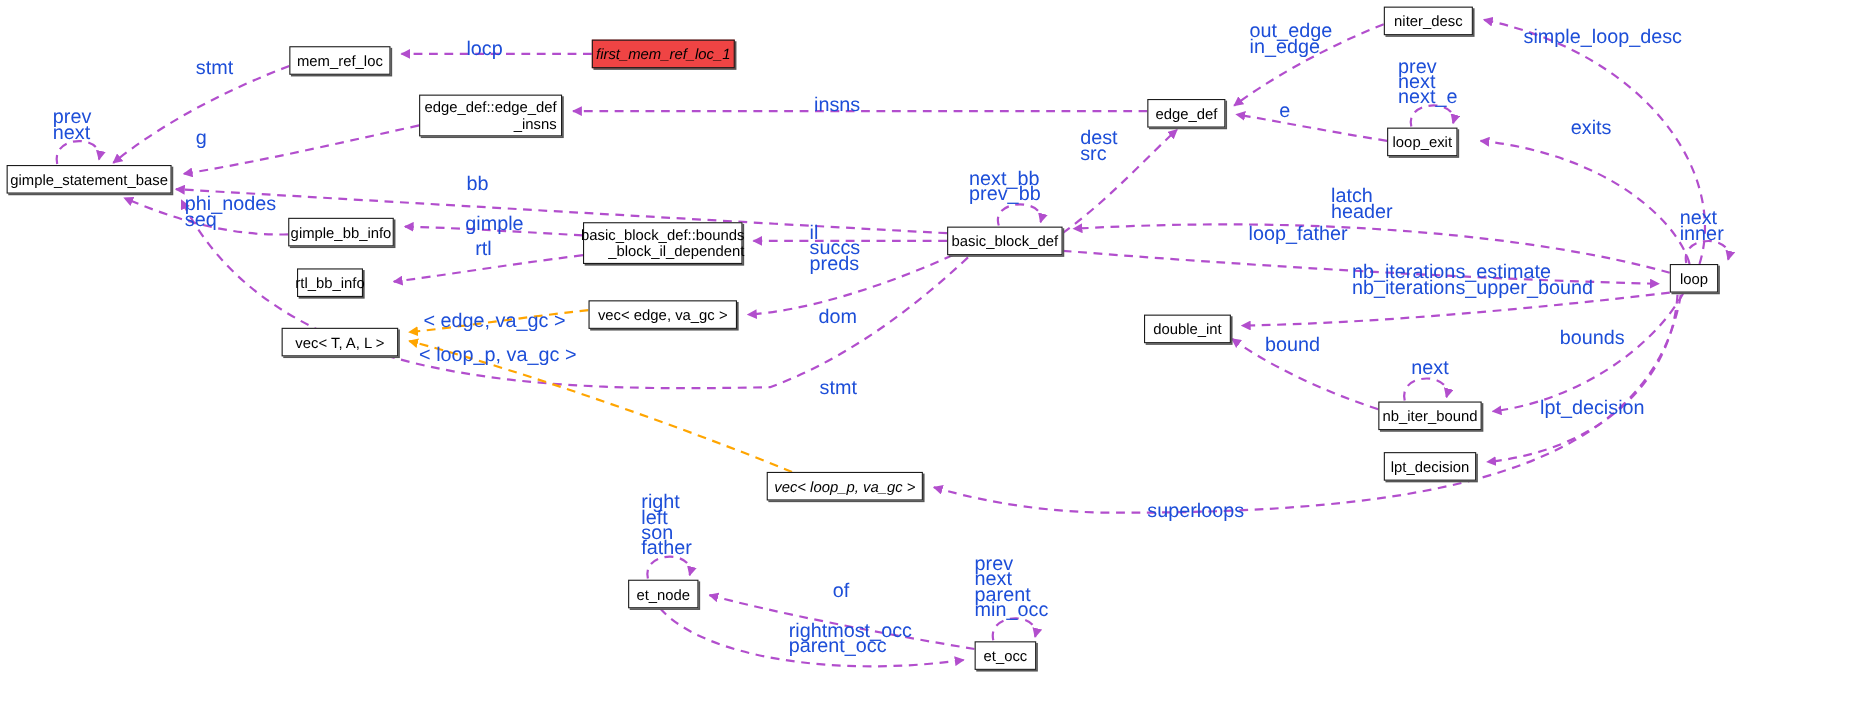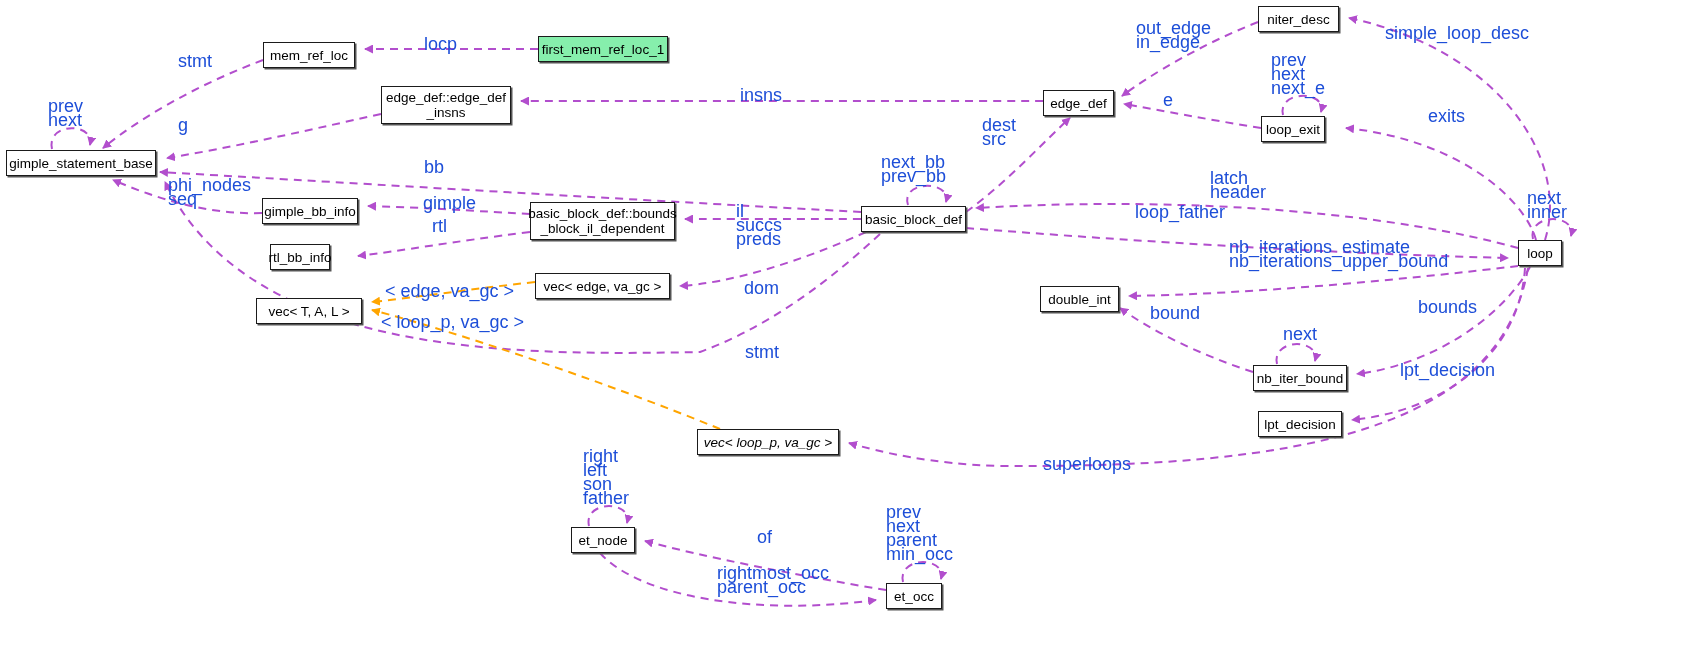--- a/index.html
+++ b/index.html
@@ -24,30 +24,31 @@
     pointer-events: none;
   }
   .node {
     position: absolute;
     box-sizing: border-box;
     border: 1px solid #1b1b1b;
     background: #ffffff;
     color: #000000;
     font-size: 13.5px;
     line-height: 15px;
-    text-align: center;
+    text-align: right;
     display: flex;
     align-items: center;
     justify-content: center;
     white-space: pre;
     box-shadow: 1.5px 1.5px 0 0 #555555;
     z-index: 5;
   }
   .node.current {
-    background: #86efac;
+    background: #ef4444;
+    font-style: italic;
   }
   .edge-label {
     position: absolute;
     font-size: 18px;
     line-height: 14px;
     color: #1d4ed8;
     white-space: pre;
     z-index: 6;
   }
 </style>

